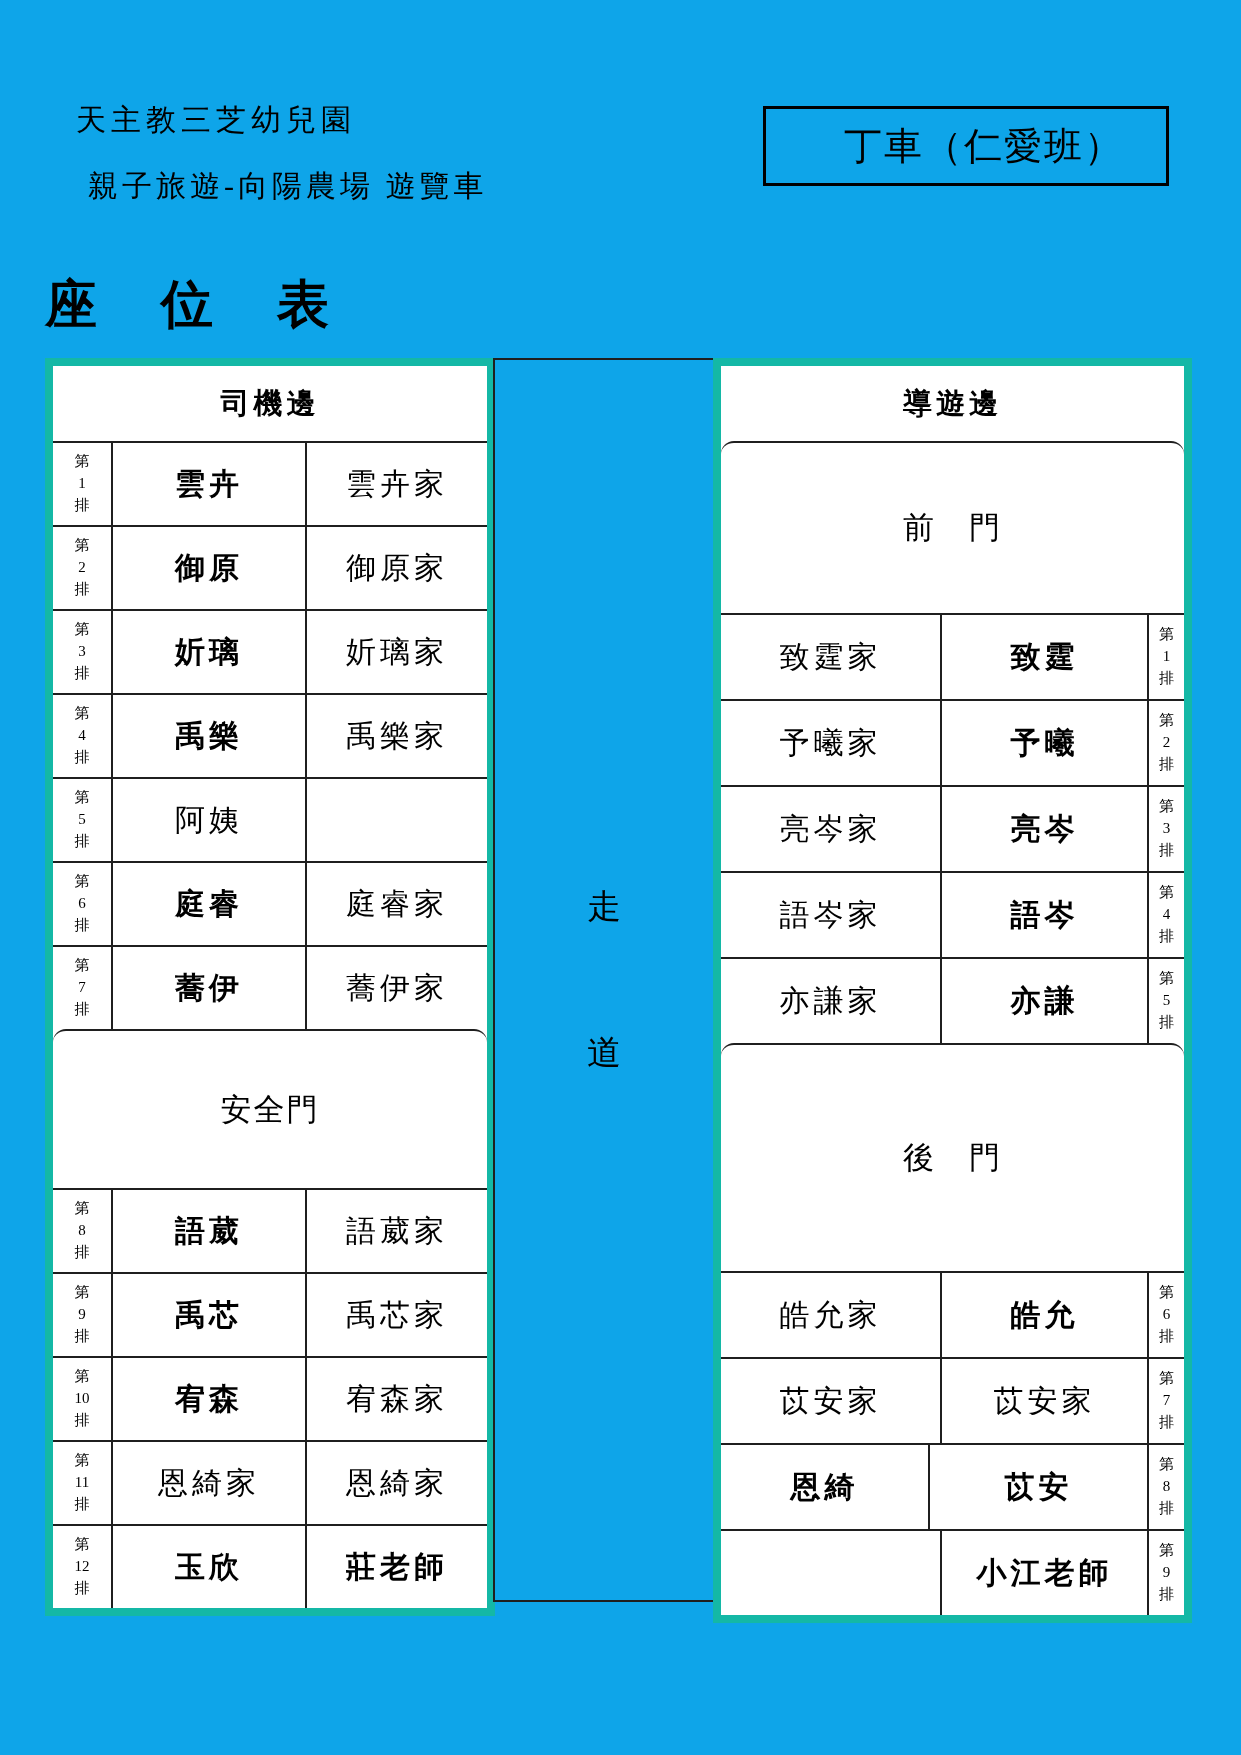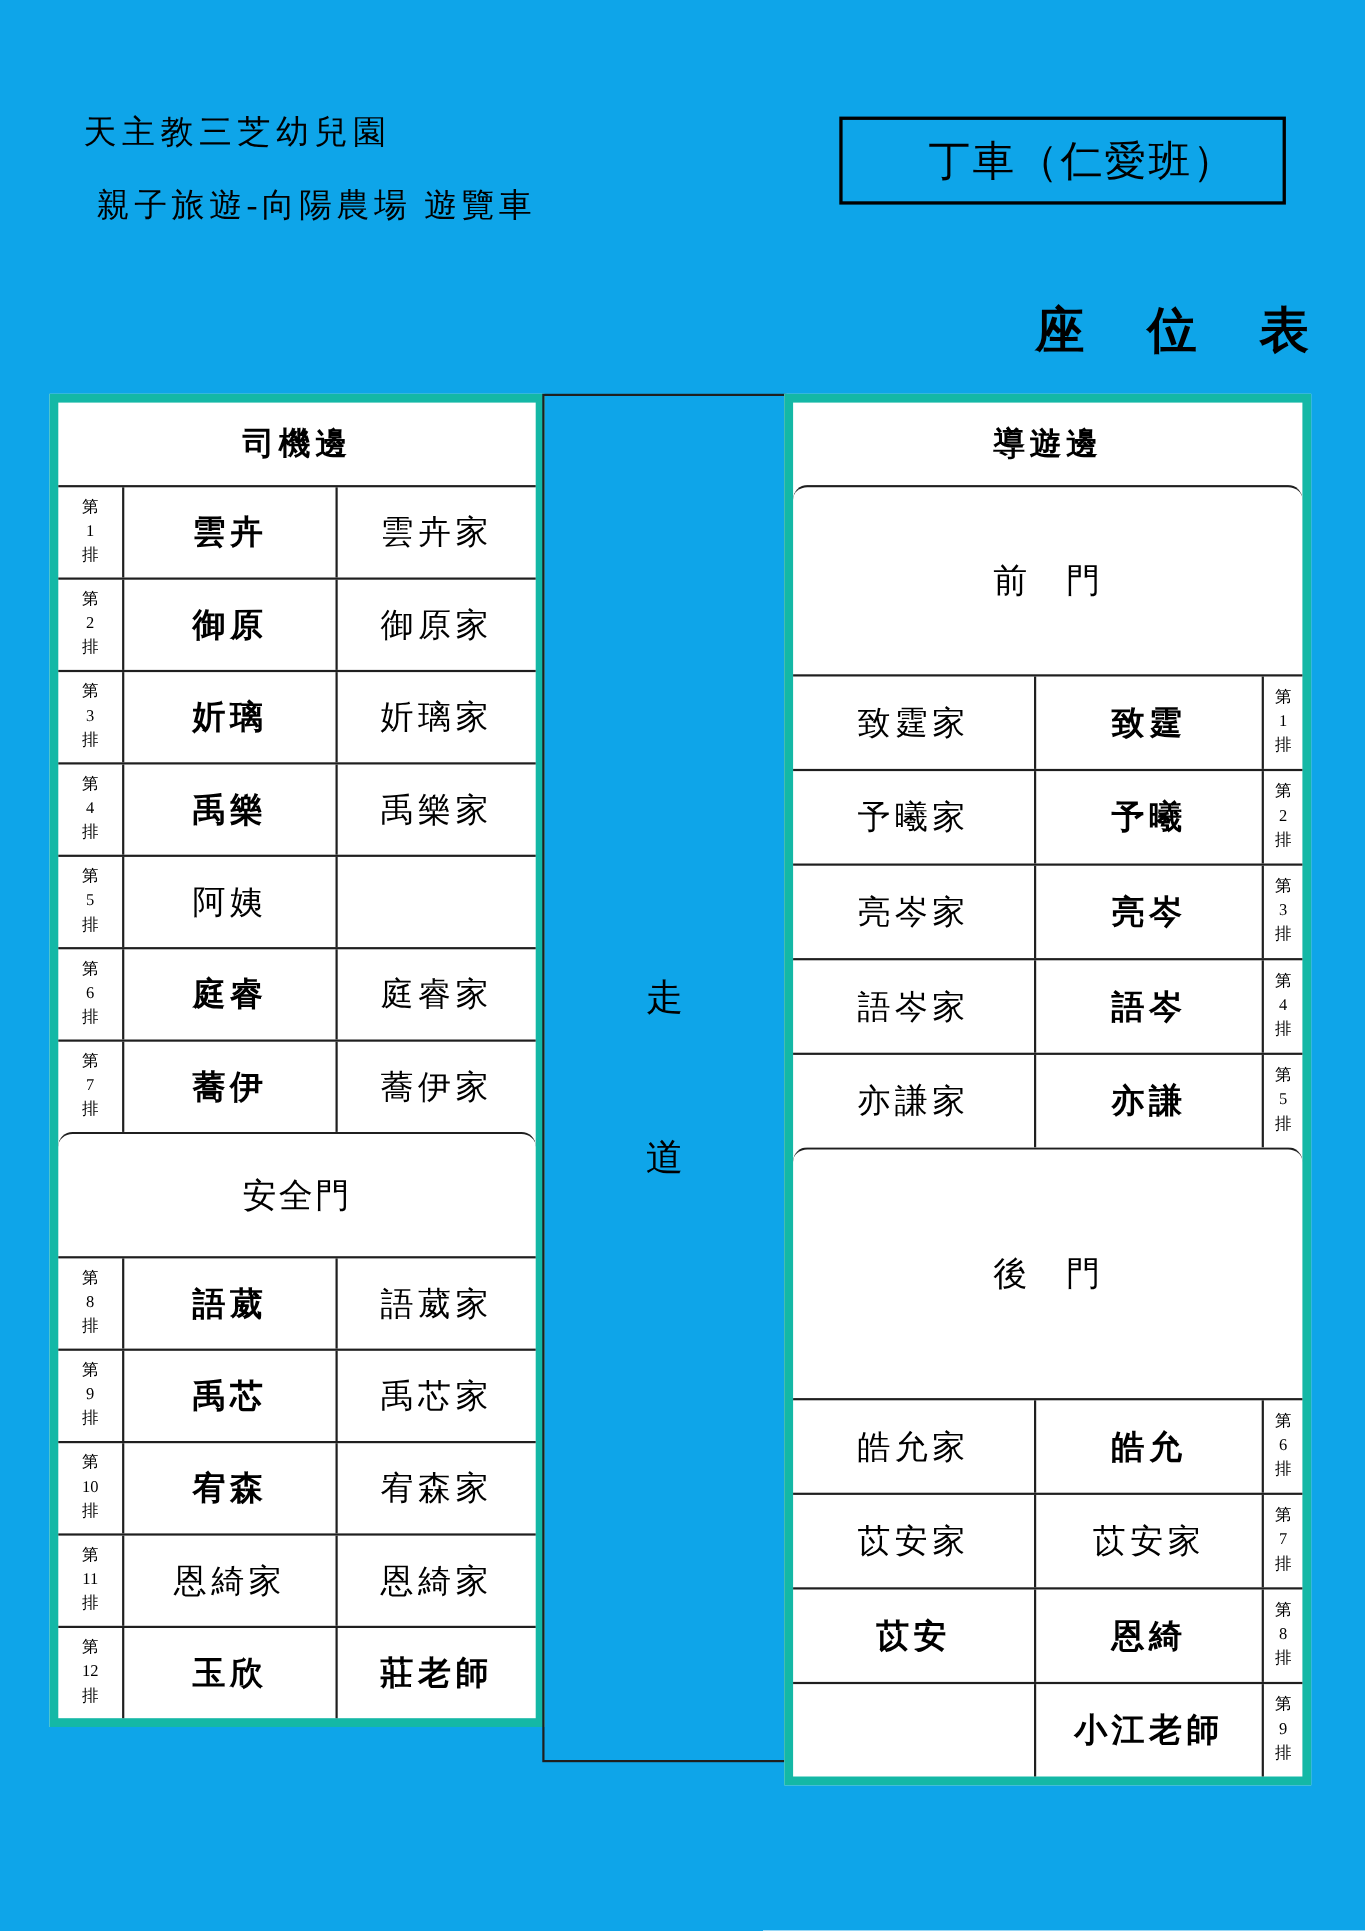--- a/index.html
+++ b/index.html
@@ -28,21 +28,21 @@
   }
   .bus-box {
     position: absolute; left: 763px; top: 106px;
     width: 406px; height: 80px;
     border: 3px solid #000;
     display: flex; align-items: center; justify-content: center;
     font-size: 38px; letter-spacing: 2px; white-space: nowrap; padding-left: 36px;
   }
   .page-title {
     position: absolute; left: 45px; top: 270px; width: 1151px;
-    text-align: right; font-size: 45px; font-weight: bold;
+    text-align: left; font-size: 52px; font-weight: bold;
     letter-spacing: 6px; white-space: nowrap;
   }
 
   
   .seating-table {
     position: absolute; left: 45px; top: 358px;
     display: flex; align-items: flex-start;
   }
   .block { border: 8px solid #14b8a6; background: #fff; }
   .block > * + * { border-top: 2px solid #1f1f1f; }
@@ -61,21 +61,21 @@
 
   .hdr-cell {
     height: 75px;
     display: flex; align-items: center; justify-content: center;
     font-size: 29px; font-weight: bold; letter-spacing: 4px;
   }
   .door-cell {
     display: flex; align-items: center; justify-content: center;
     font-size: 31px; letter-spacing: 2px; border-radius: 13px;
   }
-  .safety-door { height: 113px; }
+  .safety-door { height: 159px; }
   .front-door  { height: 172px; }
   .back-door   { height: 228px; font-family: Liberation Serif, serif; }
 
   .seat-row { display: flex; align-items: stretch; }
   .seat-row > * + * { border-left: 2px solid #1f1f1f; }
   .l-row { height: 84px; }
   .r-row { height: 86px; }
 
   .cell {
     display: flex; align-items: center; justify-content: center;
@@ -313,22 +313,22 @@
         <div class="cell r-fam">苡安家</div>
         <div class="cell r-name">苡安家</div>
         <div class="row-label r-label">
           <span>第</span>
           <span>7</span>
           <span>排</span>
         </div>
       </div>
 
       <div class="seat-row r-row">
+        <div class="cell r-name bold">恩綺</div>
         <div class="cell r-fam bold">苡安</div>
-        <div class="cell r-name bold">恩綺</div>
         <div class="row-label r-label">
           <span>第</span>
           <span>8</span>
           <span>排</span>
         </div>
       </div>
 
       <div class="seat-row r-row">
         <div class="cell r-fam"></div>
         <div class="cell r-name bold">小江老師</div>

